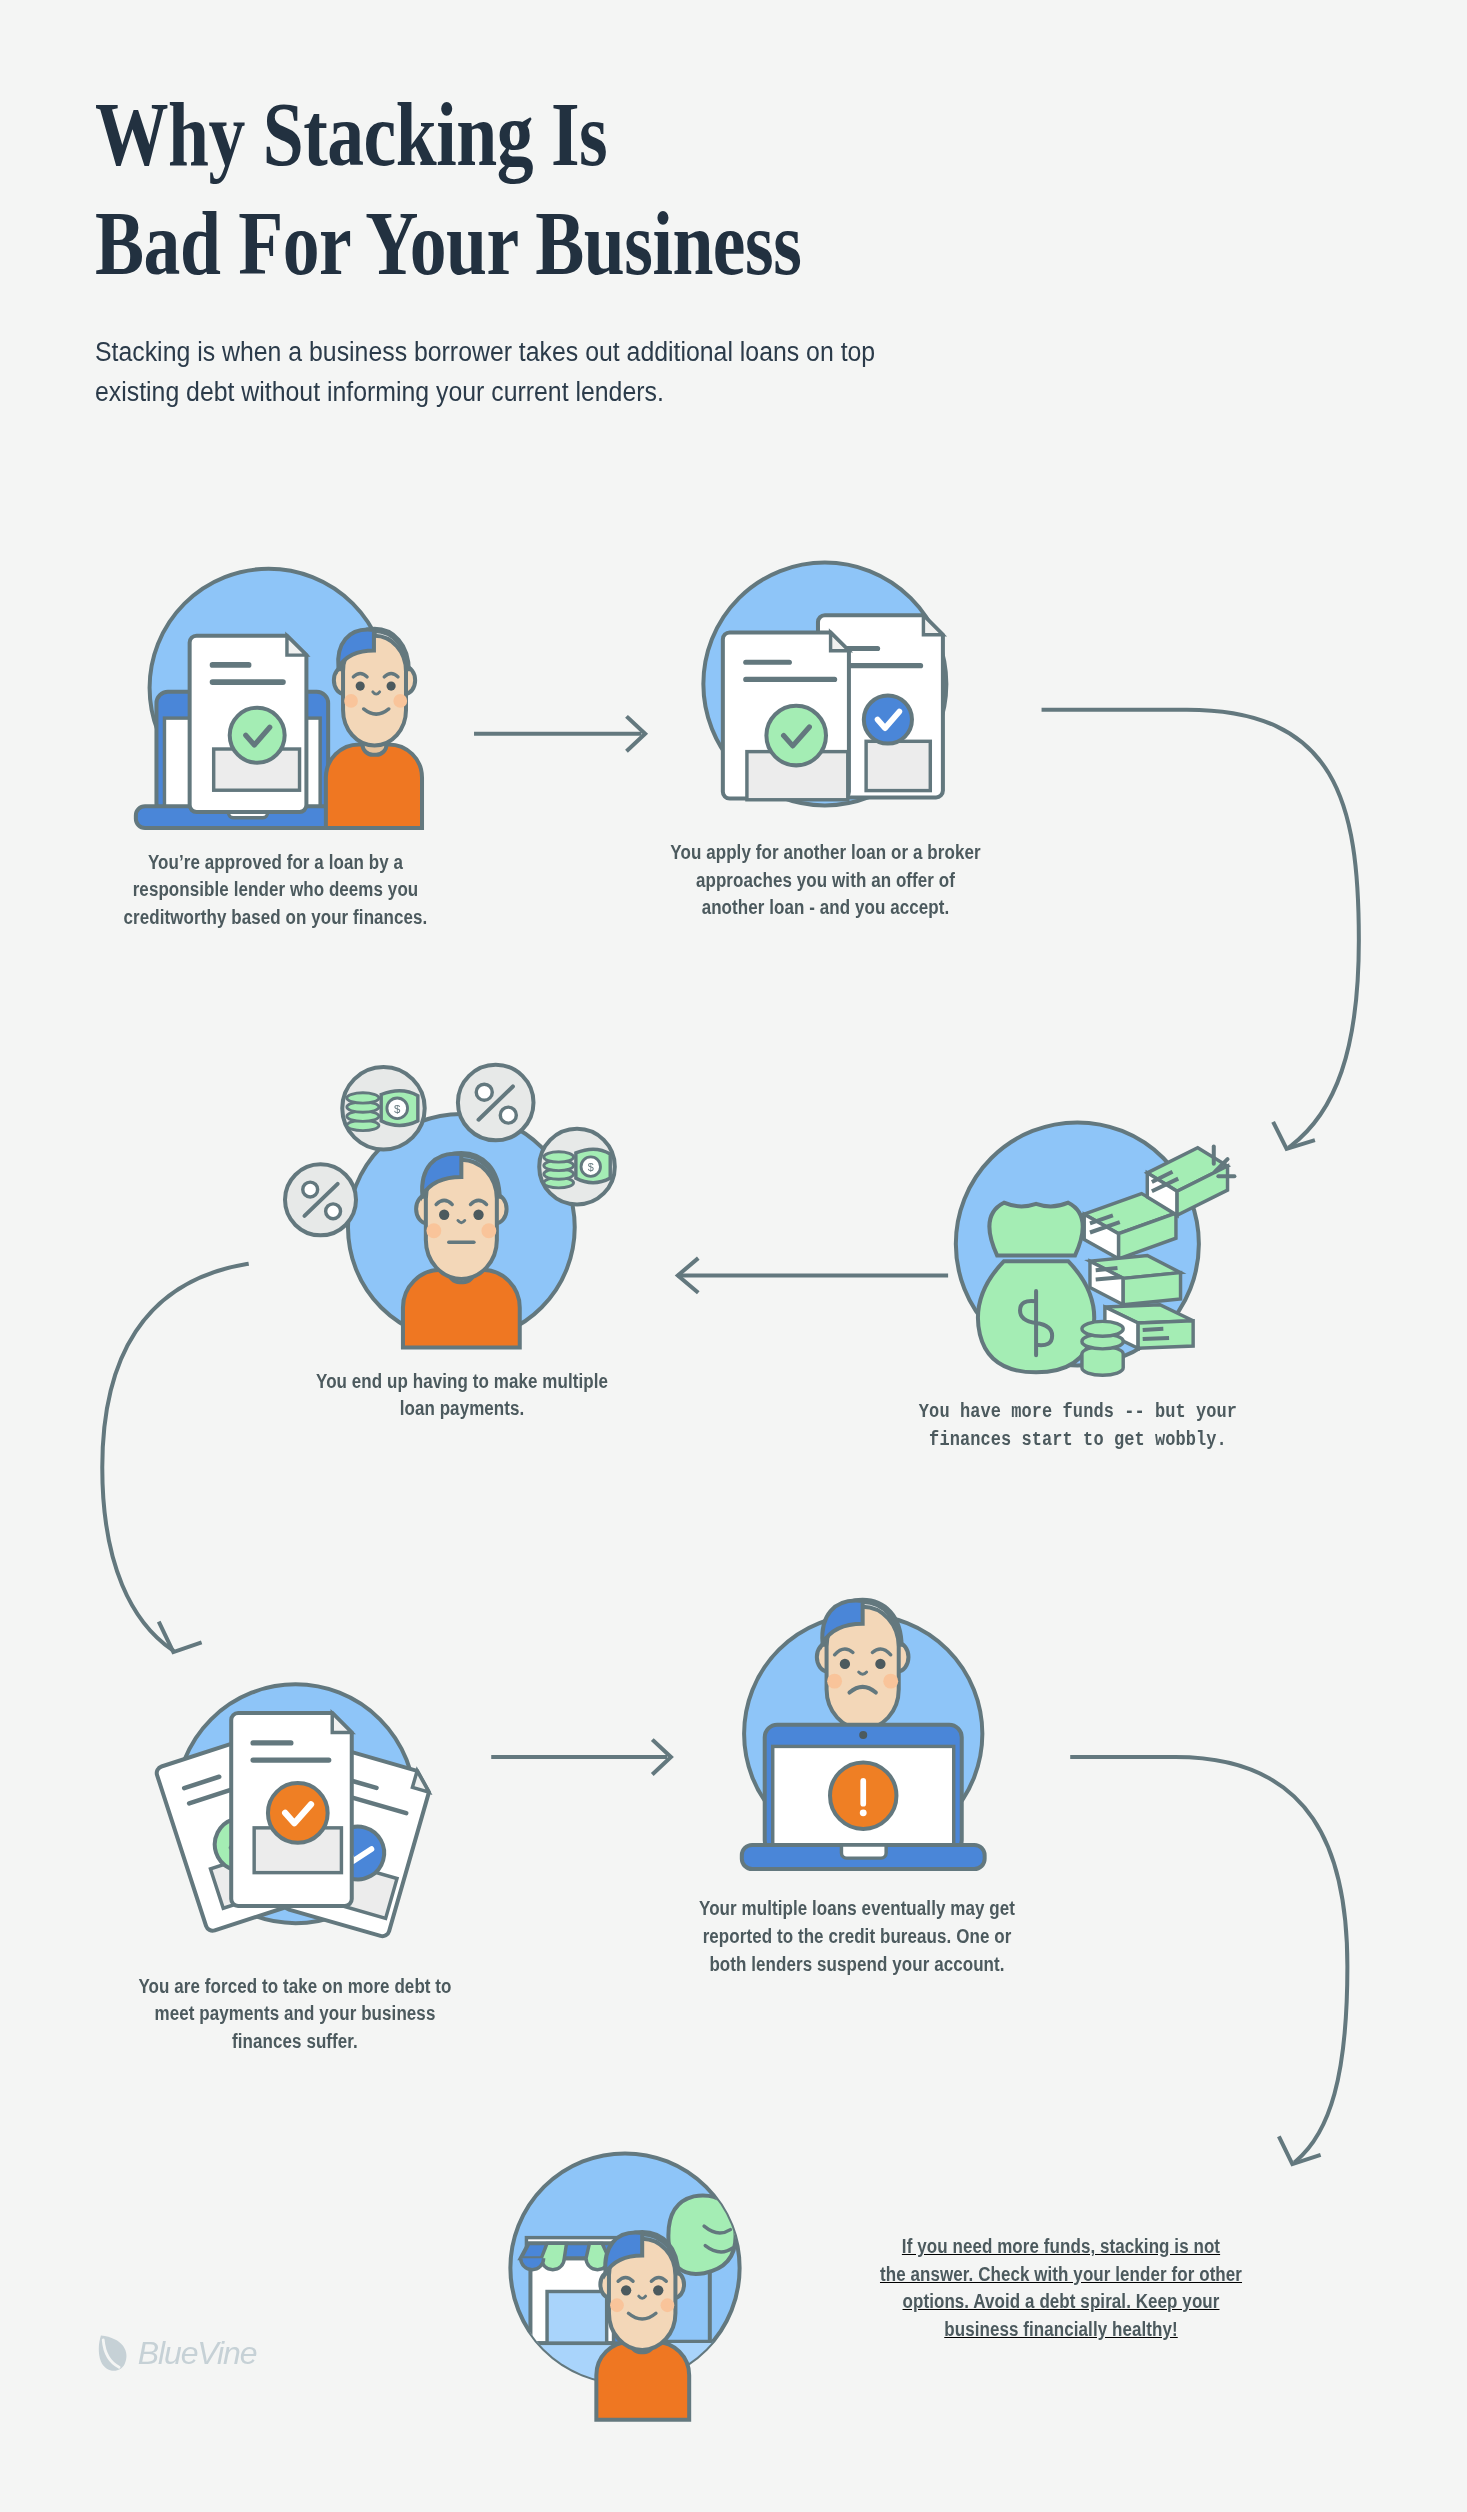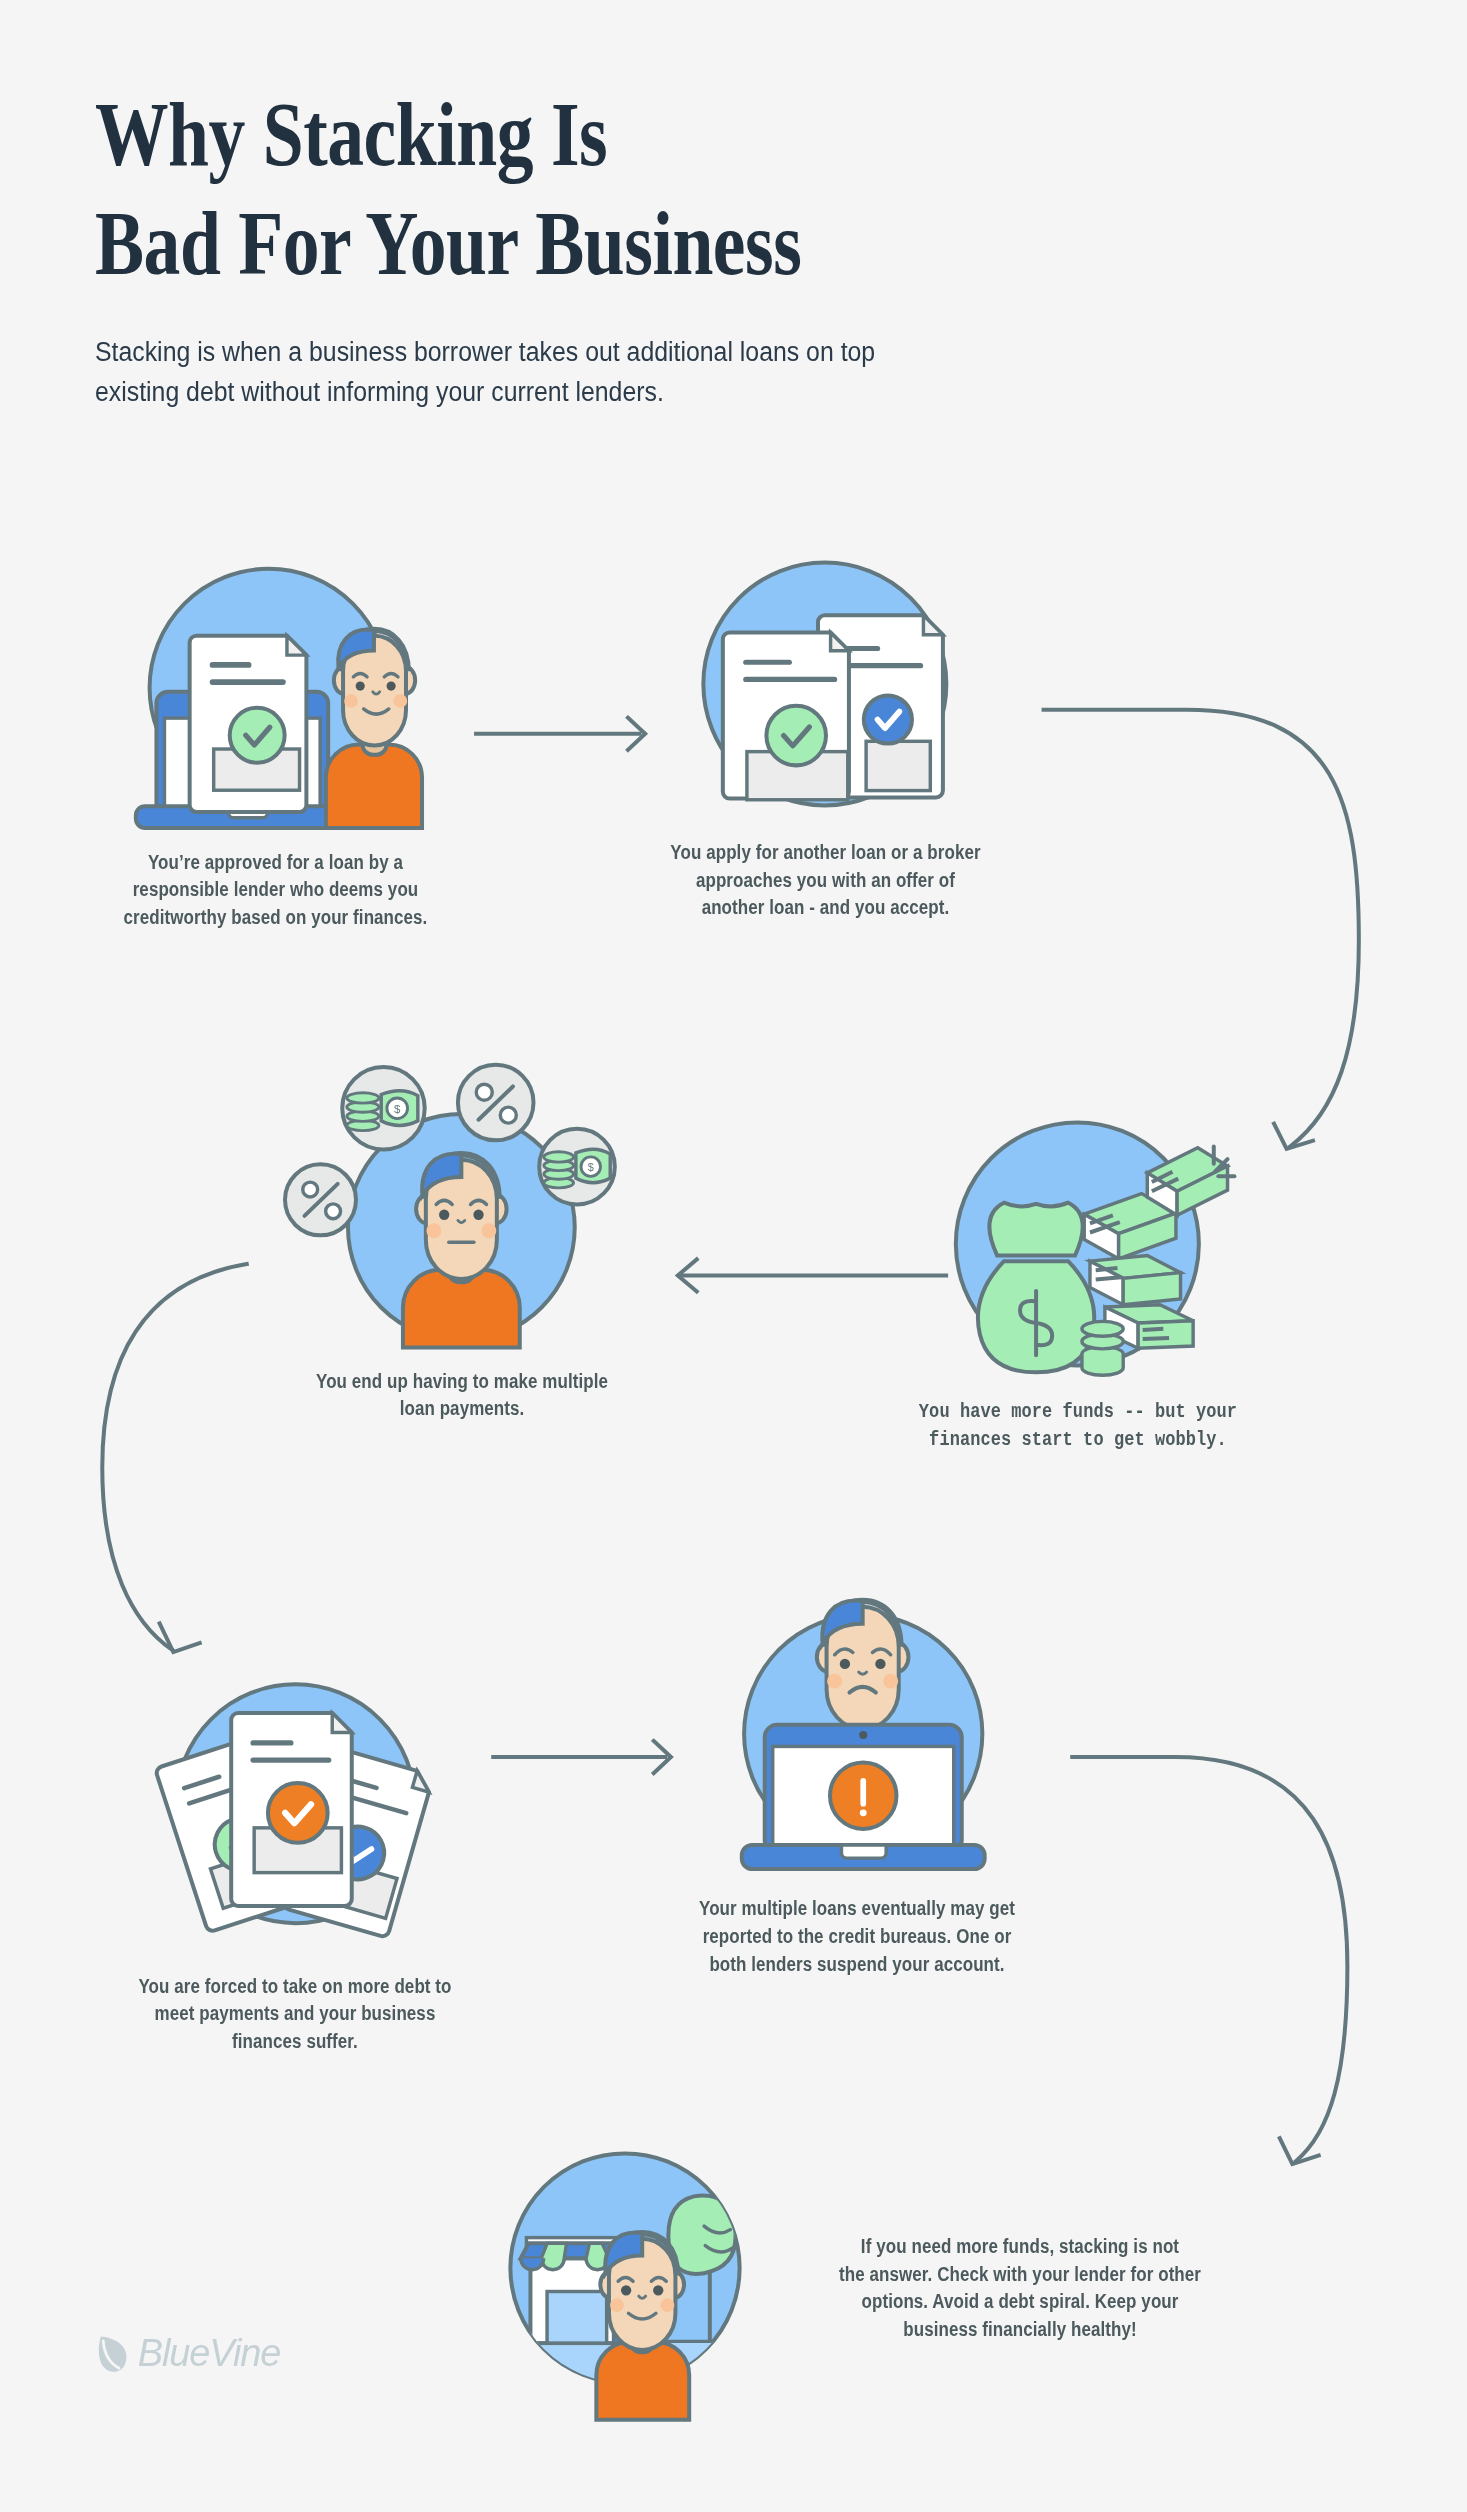--- a/index.html
+++ b/index.html
@@ -70,21 +70,21 @@
 
   
   #logo {
     position: absolute;
     left: 96px; top: 2332px;
     display: flex; align-items: center; gap: 5.7px;
   }
   #logo-text {
     font-family: "Liberation Sans", sans-serif;
     font-style: italic;
-    font-size: 38px;
+    font-size: 32px;
     color: #c6d1d6;
     letter-spacing: -1.1px;
     font-weight: 400;
   }
 </style>
 </head>
 <body>
 
 <div id="header">
   <div id="title">Why Stacking Is
@@ -432,21 +432,21 @@
         <path d="M306 288 q13 -13 26 0" fill="none" stroke="#63787e" stroke-width="6" stroke-linecap="round"></path>
         <circle cx="246" cy="330" r="12" fill="#f9c49a"></circle>
         <circle cx="334" cy="330" r="12" fill="#f9c49a"></circle>
         <path d="M284 314 q6 8 12 0" fill="none" stroke="#63787e" stroke-width="5" stroke-linecap="round"></path>
         <path d="M266 344 q24 20 48 0" fill="none" stroke="#63787e" stroke-width="6" stroke-linecap="round"></path>
       </g>
     </svg>
   </div>
 </div>
 
-<div class="step" style="left:762px; top:2233px; width:516px;">
+<div class="step" style="left:803px; top:2233px; width:516px;text-decoration:underline;">
   <div class="caption">If you need more funds, stacking is not
 the answer. Check with your lender for other
 options. Avoid a debt spiral. Keep your
 business financially healthy!</div>
 </div>
 
 <div id="logo">
   <svg width="36" height="42" viewBox="0 0 62 74">
     <path d="M8 6 C46 10 60 34 50 56 C42 74 16 72 8 52 C2 36 4 18 8 6 Z" fill="#c6d1d6"></path>
     <path d="M12 14 C14 38 24 54 40 62" fill="none" stroke="#f4f5f4" stroke-width="5" stroke-linecap="round"></path>

